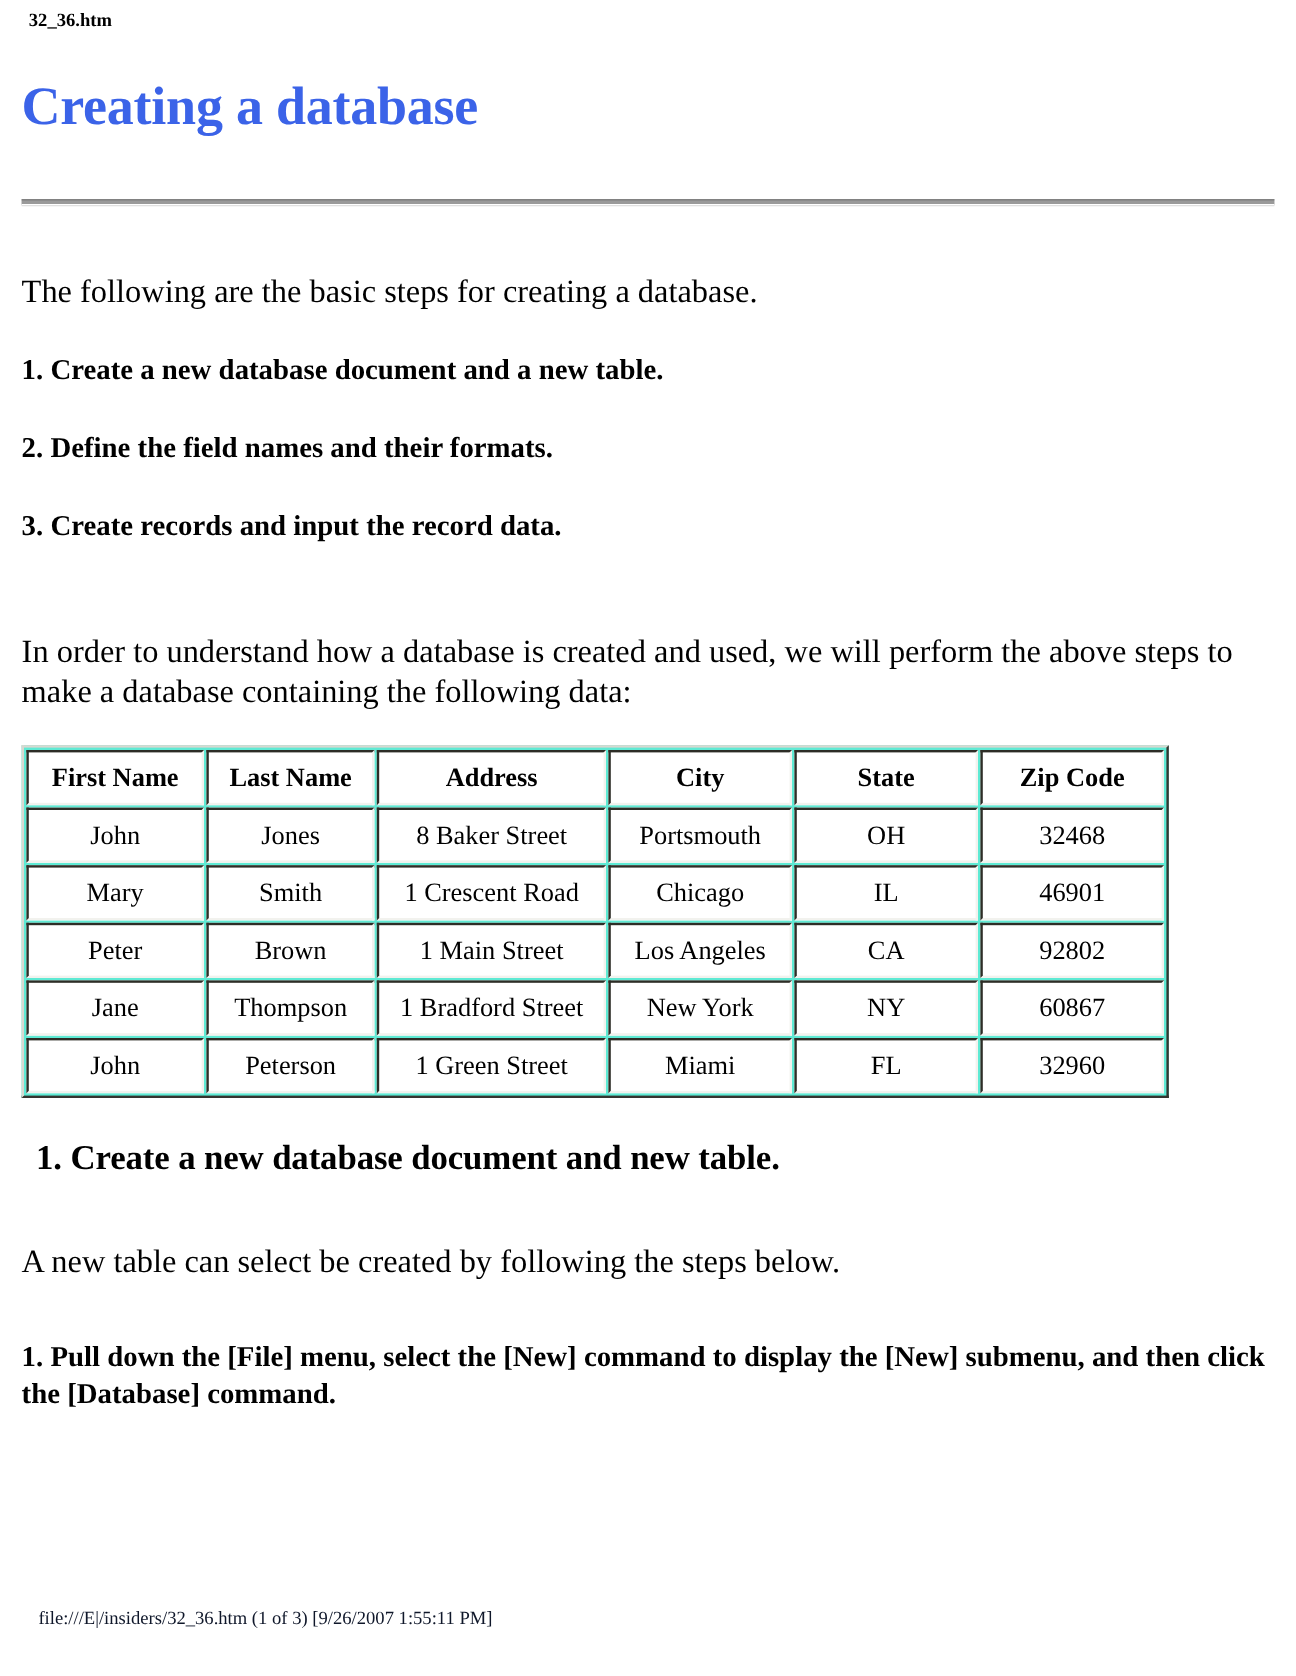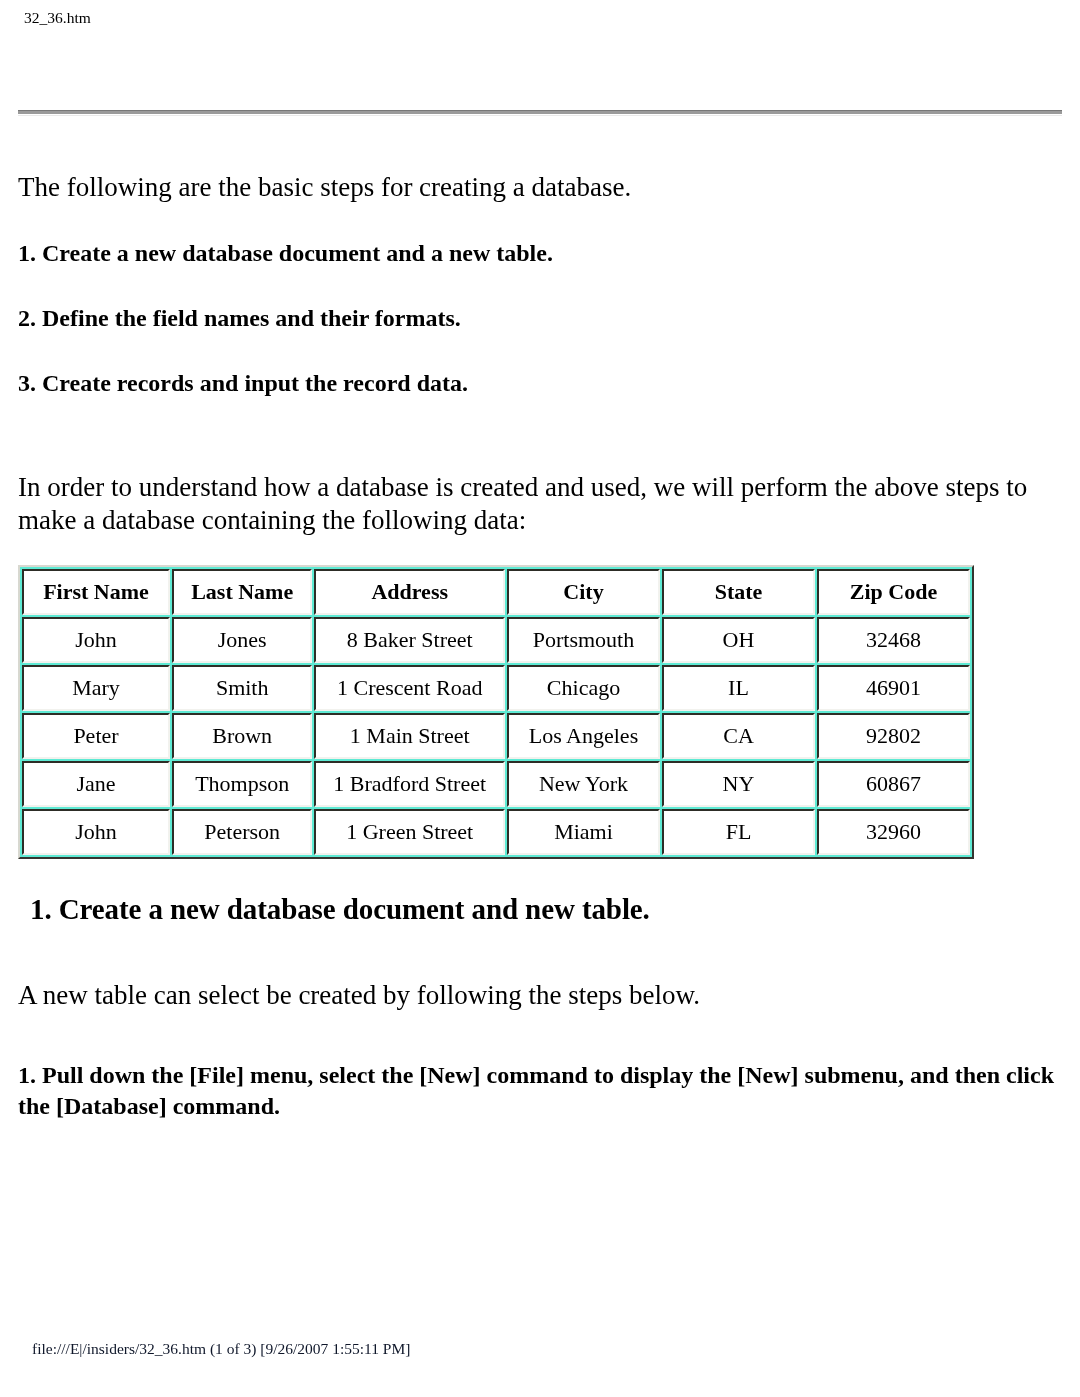--- a/index.html
+++ b/index.html
@@ -26,20 +26,21 @@
 
   
   .file-label {
     position: absolute;
     left: 24px;
     top: 9px;
     font-size: 15.5px;
     line-height: 18px;
     color: #000;
     white-space: nowrap;
+    font-weight: bold;
   }
 
   
   .content {
     position: absolute;
     left: 18px;
     top: 60px;
     width: 1044px;
   }
 
@@ -147,20 +148,21 @@
 </style>
 </head>
 <body>
 
 <div class="page">
 
   <div class="file-label">32_36.htm</div>
 
   <div class="content">
 
+    <h1 class="doc-title">Creating a database</h1>
 
     <hr class="rule">
 
     <div class="sp-56"></div>
 
     <p class="body-text">The following are the basic steps for creating a database.</p>
 
     <div class="sp-34"></div>
 
     <p class="step">1. Create a new database document and a new table.</p>

